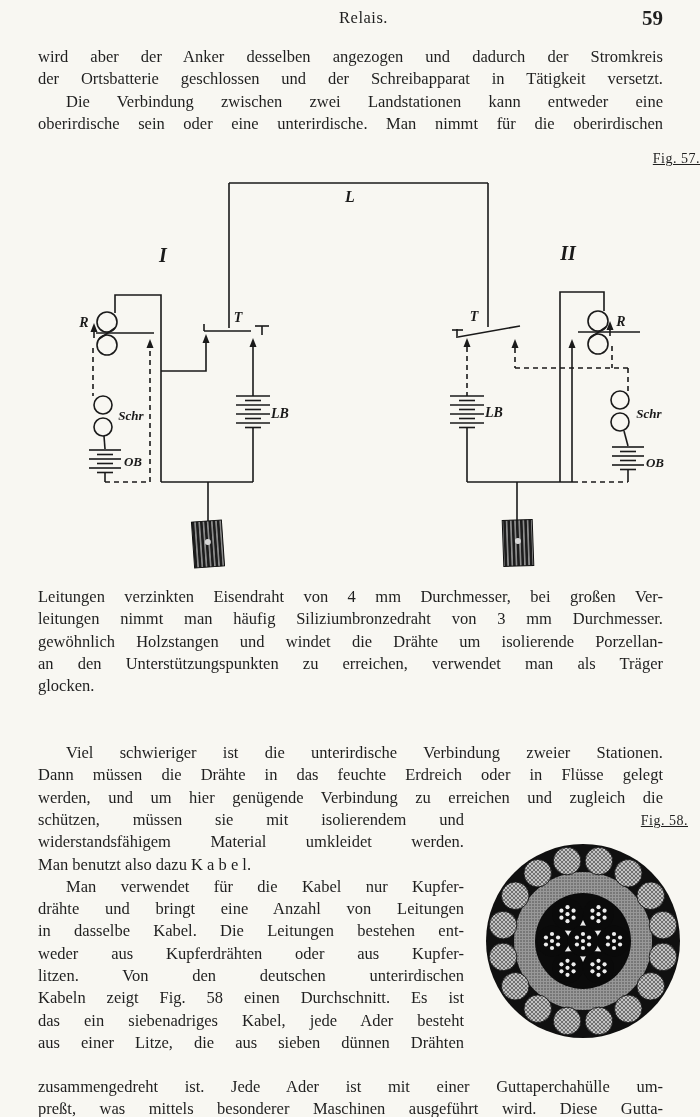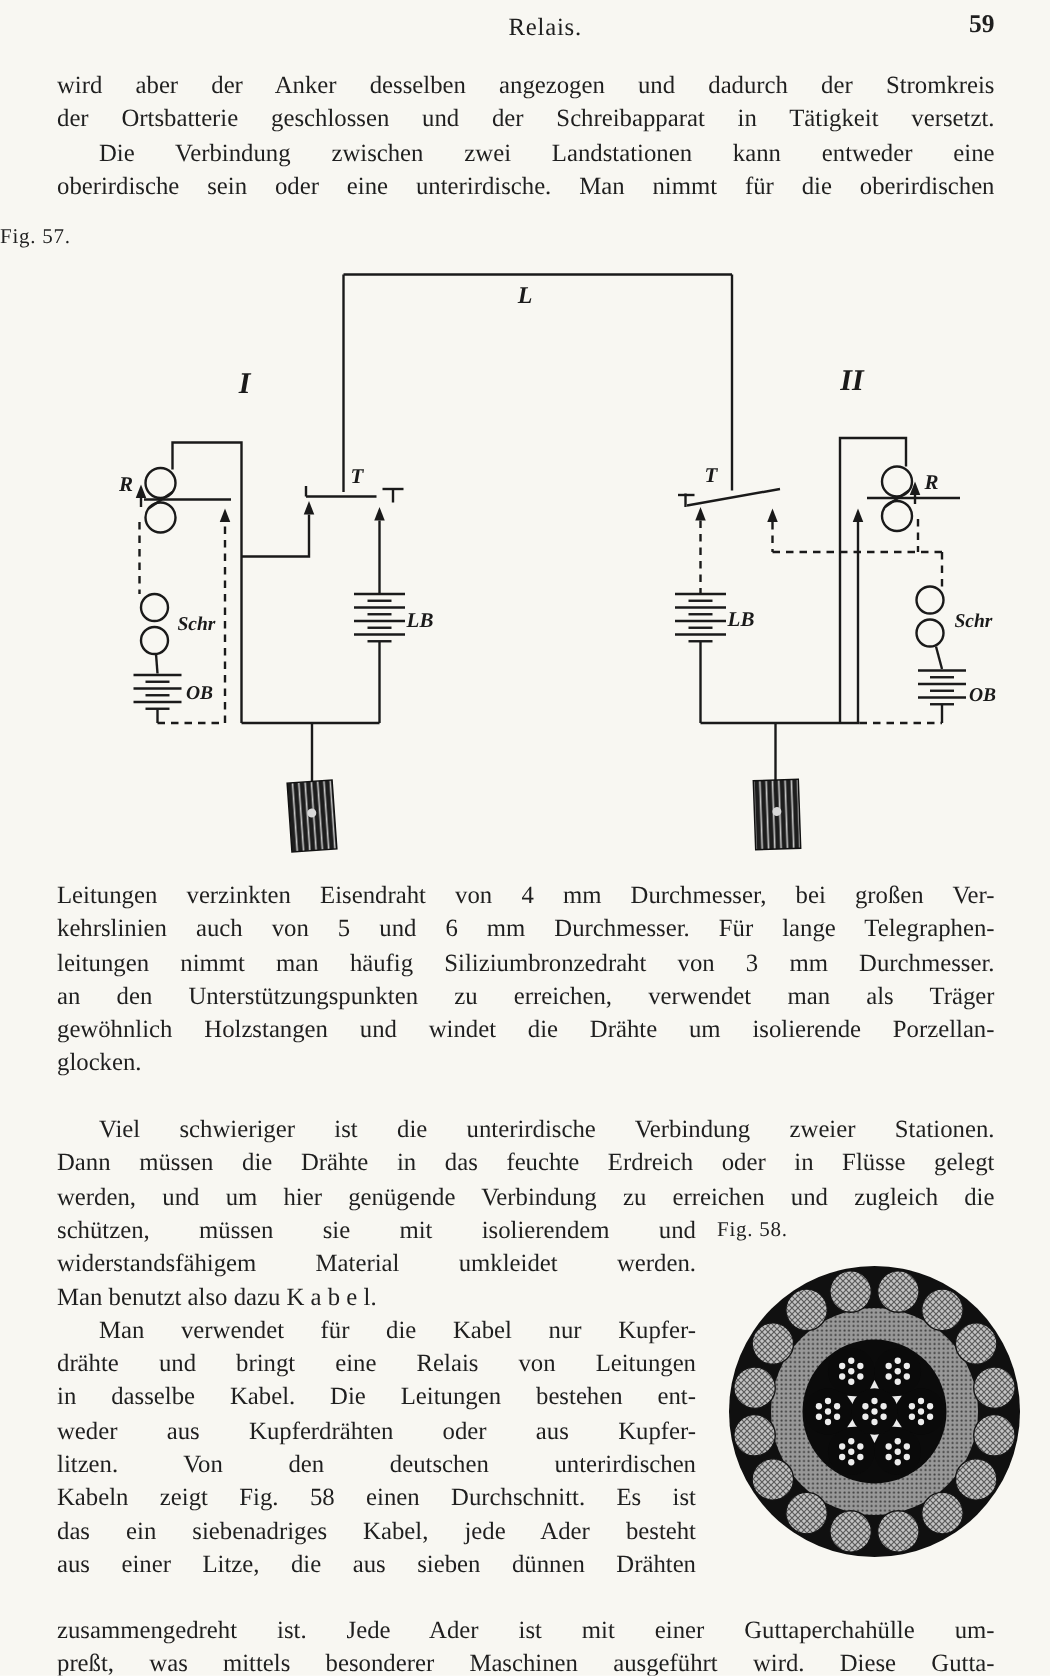--- a/index.html
+++ b/index.html
@@ -4,30 +4,30 @@
 <style>
   html,body{margin:0;padding:0;}
   .page{
     position:relative; width:700px; height:1117px; overflow:hidden;
     background:#f8f7f2; color:#1f1f1f;
     font-family:"Liberation Serif","DejaVu Serif",serif;
     font-size:16.5px;
   }
   .abs{position:absolute;}
   .header-title{left:0; right:0; top:8px; text-align:center; font-size:16.5px; letter-spacing:.5px;margin-left:27px;}
-  .page-number{top:6px; right:37px; font-size:17px; font-weight:bold;}
+  .page-number{top:6px; right:37px; font-size:21px; font-weight:bold;}
   .textblock{left:38px; width:625px;}
   .narrowblock{left:38px; width:426px;}
   .line{
     height:22.3px; line-height:22.3px; overflow:hidden;
     text-align:justify; text-align-last:justify; white-space:normal;
   }
   .line.noj{text-align:center; text-align-last:left;}
   .line.ind{padding-left:28px;}
-  .figcap{text-align:left; font-size:14px; letter-spacing:.5px;}
+  .figcap{text-align:right; font-size:14px; letter-spacing:.5px;text-decoration:underline;}
   .fig57cap{left:0; right:0; top:151px;}
   .fig58cap{left:478px; width:210px; top:813px;}
   svg text{fill:#1a1a1a; font-family:"Liberation Serif","DejaVu Serif",serif; font-style:italic; font-weight:bold;}
   .wires{stroke:#1a1a1a; stroke-width:1.6; fill:none; stroke-linecap:butt;}
   .dash{stroke-dasharray:5 4;}
   .ah{fill:#1a1a1a; stroke:none;}
 </style>
 </head>
 <body>
 
@@ -190,39 +190,38 @@
     <text x="131" y="250" font-size="13" text-anchor="middle">Schr</text>
     <text x="649" y="248" font-size="13" text-anchor="middle">Schr</text>
     <text x="133" y="296" font-size="13" text-anchor="middle">OB</text>
     <text x="655" y="297" font-size="13" text-anchor="middle">OB</text>
     <text x="280" y="248" font-size="14" text-anchor="middle">LB</text>
     <text x="494" y="247" font-size="14" text-anchor="middle">LB</text>
   </svg>
 
   <div class="abs textblock" style="top:586px;">
       <div class="line">Leitungen verzinkten Eisendraht von 4 mm Durchmesser, bei großen Ver-</div>
-      <div class="line">kehrslinien auch von 5 und 6 mm Durchmesser.  Für lange Telegraphen-</div>
       <div class="line">leitungen nimmt man häufig Siliziumbronzedraht von 3 mm Durchmesser.</div>
+      <div class="line">gewöhnlich Holzstangen und windet die Drähte um isolierende Porzellan-</div>
       <div class="line">an den Unterstützungspunkten zu erreichen, verwendet man als Träger</div>
-      <div class="line">gewöhnlich Holzstangen und windet die Drähte um isolierende Porzellan-</div>
       <div class="line noj">glocken.</div>
     </div>
 
   <div class="abs textblock" style="top:742px;">
       <div class="line ind">Viel schwieriger ist die unterirdische Verbindung zweier Stationen.</div>
       <div class="line">Dann müssen die Drähte in das feuchte Erdreich oder in Flüsse gelegt</div>
       <div class="line">werden, und um hier genügende Verbindung zu erreichen und zugleich die</div>
     </div>
 
   <div class="abs narrowblock" style="top:809px;">
       <div class="line">schützen, müssen sie mit isolierendem und</div>
       <div class="line">widerstandsfähigem Material umkleidet werden.</div>
       <div class="line noj">Man benutzt also dazu K a b e l.</div>
       <div class="line ind">Man verwendet für die Kabel nur Kupfer-</div>
-      <div class="line">drähte und bringt eine Relais von Leitungen</div>
+      <div class="line">drähte und bringt eine Anzahl von Leitungen</div>
       <div class="line">in dasselbe Kabel. Die Leitungen bestehen ent-</div>
       <div class="line">weder aus Kupferdrähten oder aus Kupfer-</div>
       <div class="line">litzen.  Von den deutschen unterirdischen</div>
       <div class="line">Kabeln zeigt Fig. 58 einen Durchschnitt. Es ist</div>
       <div class="line">das ein siebenadriges Kabel, jede Ader besteht</div>
       <div class="line">aus einer Litze, die aus sieben dünnen Drähten</div>
     </div>
 
   <div class="abs figcap fig58cap">Fig. 58.</div>
 

